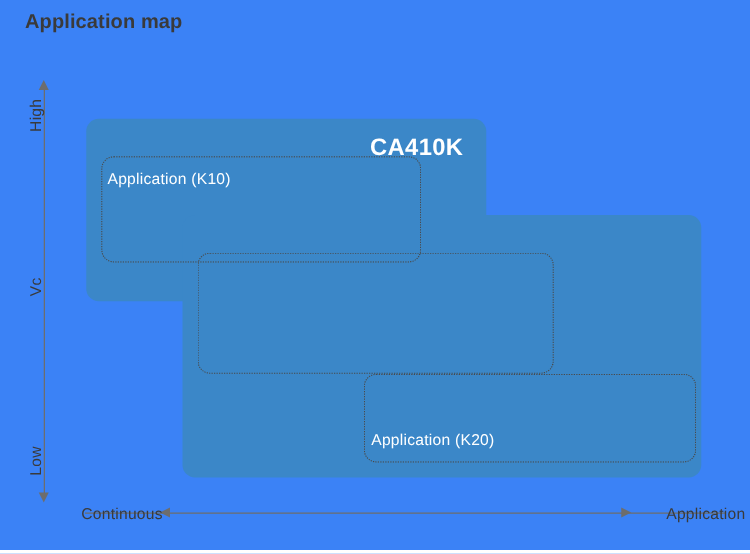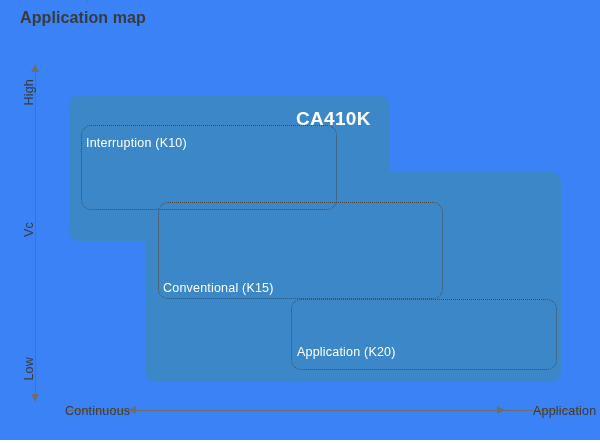--- a/index.html
+++ b/index.html
@@ -192,17 +192,16 @@
 
   <div class="region" id="region-ca410k"></div>
   <div class="region" id="region-ca415k"></div>
 
   <div class="dotted-box" id="box-k10"></div>
   <div class="dotted-box" id="box-k15"></div>
   <div class="dotted-box" id="box-k20"></div>
 
   <div class="region-name" id="name-ca410k">CA410K</div>
 
-  <div class="dotted-label" id="label-k10">Interruption (K10)</div>
-  <div class="dotted-label" id="label-k15">Conventional (K15)</div>
+  <div class="dotted-label" id="label-k10">Application (K10)</div>
   <div class="dotted-label" id="label-k20">Application (K20)</div>
 
 </div>
 
 </body></html>

